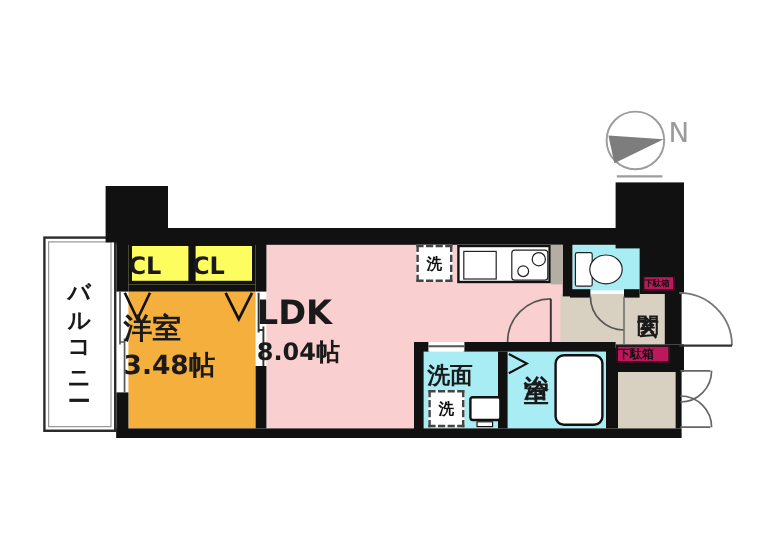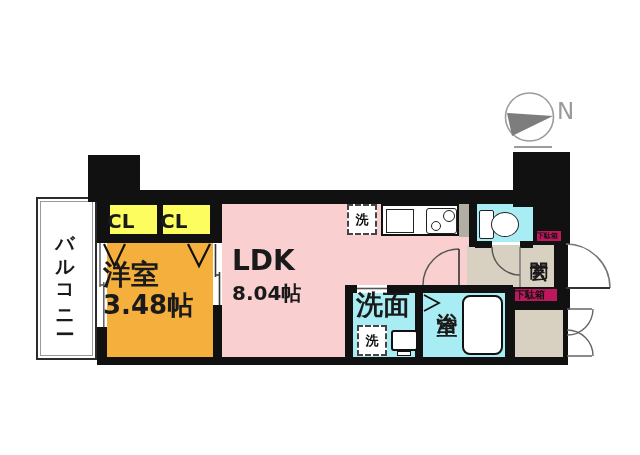--- a/index.html
+++ b/index.html
@@ -93,30 +93,30 @@
   <div class="abs labelbox" style="left:514px;top:288px;width:44px;height:14px;">
     <span style="font-size:10px;font-weight:bold;">下駄箱</span>
   </div>
 
   <div class="abs lbl vert" style="left:53px;top:221px;font-size:19px;letter-spacing:4px;font-weight:bold;">バルコニー</div>
 
   <div class="abs lbl center" style="left:107px;top:209px;width:53px;font-size:20px;">CL</div>
   <div class="abs lbl center" style="left:160px;top:209px;width:53px;font-size:20px;">CL</div>
 
   <div class="abs lbl center" style="left:103px;top:259px;width:114px;line-height:31px;">
-    <div style="font-size:28px;">洋室</div>
-    <div style="font-size:26px;">3.48帖</div>
+    <div style="font-size:24px;">洋室</div>
+    <div style="font-size:22px;">3.48帖</div>
   </div>
 
-  <div class="abs lbl center" style="left:232px;top:245px;width:125px;line-height:32px;">
+  <div class="abs lbl center" style="left:214px;top:245px;width:125px;line-height:32px;">
     <div style="font-size:28px;">LDK</div>
     <div style="font-size:20px;">8.04帖</div>
   </div>
 
-  <div class="abs lbl center" style="left:356px;top:287px;width:57px;font-size:27px;">洗面</div>
+  <div class="abs lbl center" style="left:356px;top:300px;width:57px;font-size:19px;">洗面</div>
 
   <div class="abs lbl vert" style="left:433px;top:296px;font-size:21px;letter-spacing:2px;">浴室</div>
 
   <div class="abs lbl vert" style="left:527px;top:248px;font-size:18px;">玄関</div>
 
 
   <div class="abs" style="left:557px;top:98px;font-size:23px;color:#9a9a9a;z-index:6;">N</div>
 
   <svg class="overlay" width="640" height="455" viewBox="0 0 640 455">
 

